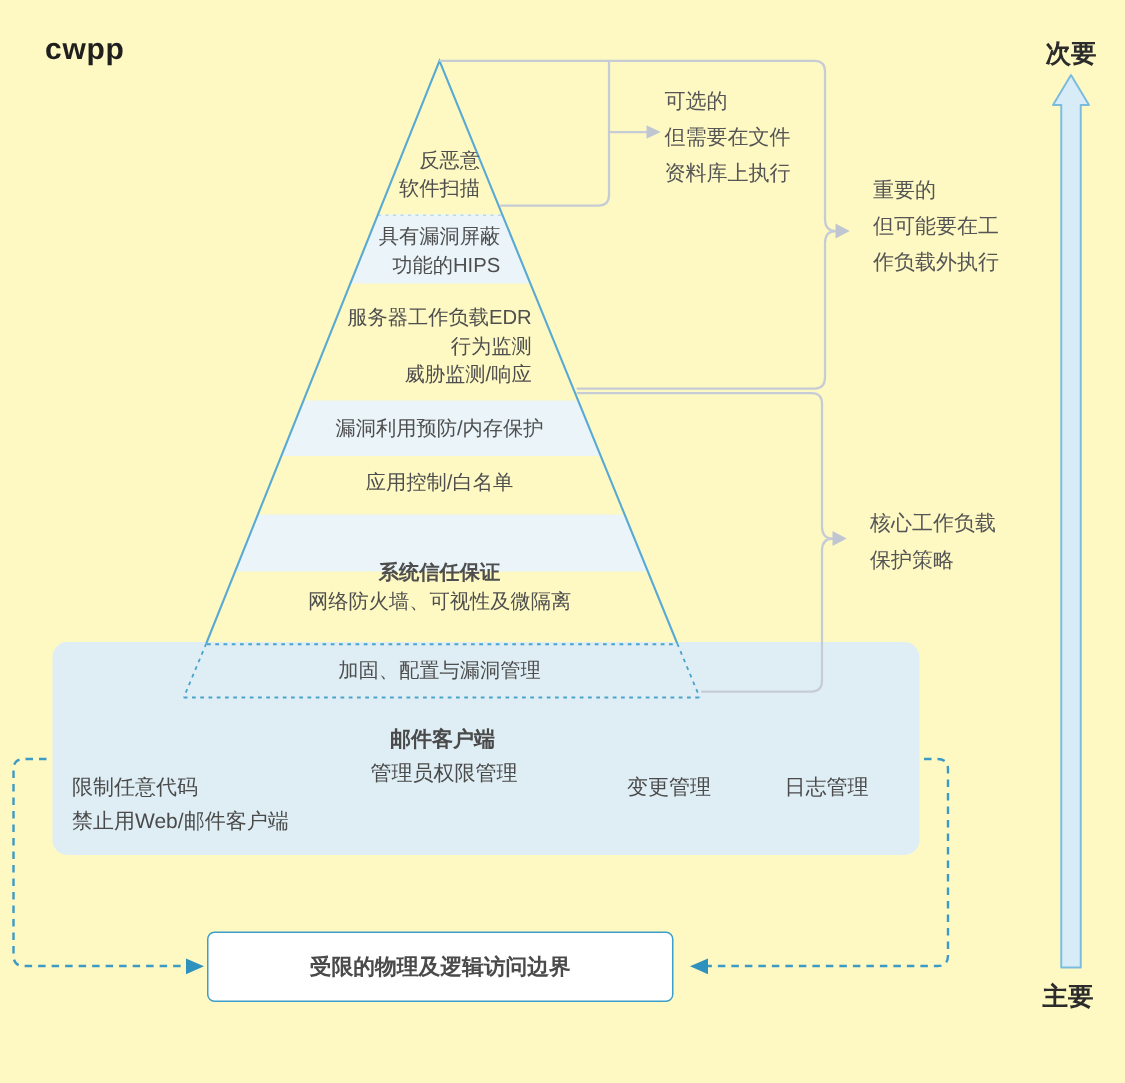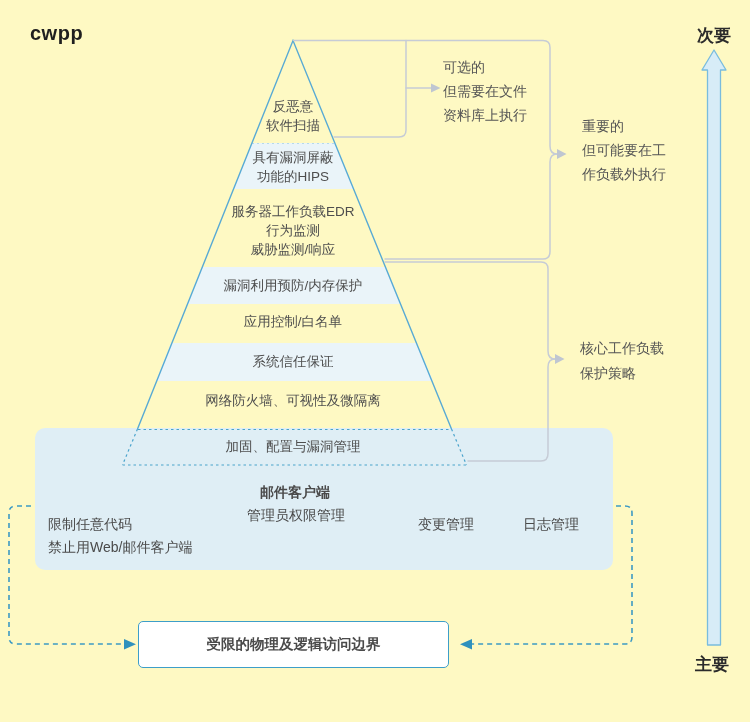--- a/index.html
+++ b/index.html
@@ -3,21 +3,21 @@
 <meta charset="utf-8">
 <style>
   html,body{margin:0;padding:0;background:#ffffff;}
   .canvas{
     position:relative;width:750px;height:722px;background:#fef9c3;overflow:hidden;
     font-family:"Liberation Sans","DejaVu Sans",sans-serif;color:#4e4e4e;
   }
   .abs{position:absolute;}
   .ml{white-space:pre-line;}
   .diagram-title{left:30px;top:22px;font-size:20px;font-weight:bold;color:#1f1f1f;letter-spacing:0.5px;}
-  .pyr-label{transform:translateX(-50%);text-align:center;font-size:13.5px;line-height:19px;color:#4e4e4e;}
+  .pyr-label{transform:translateX(-50%);text-align:right;font-size:13.5px;line-height:19px;color:#4e4e4e;}
   .annot{font-size:14px;line-height:24px;color:#555555;}
   .prio{font-size:17px;font-weight:bold;color:#2b2b2b;}
   .ops-box{left:35px;top:428px;width:578px;height:142px;background:#dfeef5;border-radius:10px;}
   .ops-text{font-size:14px;color:#4a4a4a;line-height:23px;}
   .ops-title{font-weight:600;}
   .boundary-box{
     left:138px;top:621px;width:309px;height:45px;background:#ffffff;
     border:1.5px solid #3d9ec9;border-radius:5px;
     display:flex;align-items:center;justify-content:center;
     font-size:14.5px;color:#4a4a4a;font-weight:bold;
@@ -68,21 +68,21 @@
 
   <div class="abs pyr-label ml z3" style="left:293px;top:97px;">反恶意
 软件扫描</div>
   <div class="abs pyr-label ml z3" style="left:293px;top:148px;">具有漏洞屏蔽
 功能的HIPS</div>
   <div class="abs pyr-label ml z3" style="left:293px;top:202px;">服务器工作负载EDR
 行为监测
 威胁监测/响应</div>
   <div class="abs pyr-label ml z3" style="left:293px;top:276px;">漏洞利用预防/内存保护</div>
   <div class="abs pyr-label ml z3" style="left:293px;top:312px;">应用控制/白名单</div>
-  <div class="abs pyr-label ml z3" style="left:293px;top:352px;">系统信任保证</div>
+  <div class="abs pyr-label ml z3" style="left:293px;top:372px;font-weight:bold;">系统信任保证</div>
   <div class="abs pyr-label ml z3" style="left:293px;top:391px;">网络防火墙、可视性及微隔离</div>
   <div class="abs pyr-label ml z3" style="left:293px;top:437px;">加固、配置与漏洞管理</div>
 
   <div class="abs annot ml z3" style="left:443px;top:55px;">可选的
 但需要在文件
 资料库上执行</div>
   <div class="abs annot ml z3" style="left:580px;top:336px;line-height:25px;">核心工作负载
 保护策略</div>
   <div class="abs annot ml z3" style="left:582px;top:114px;">重要的
 但可能要在工

